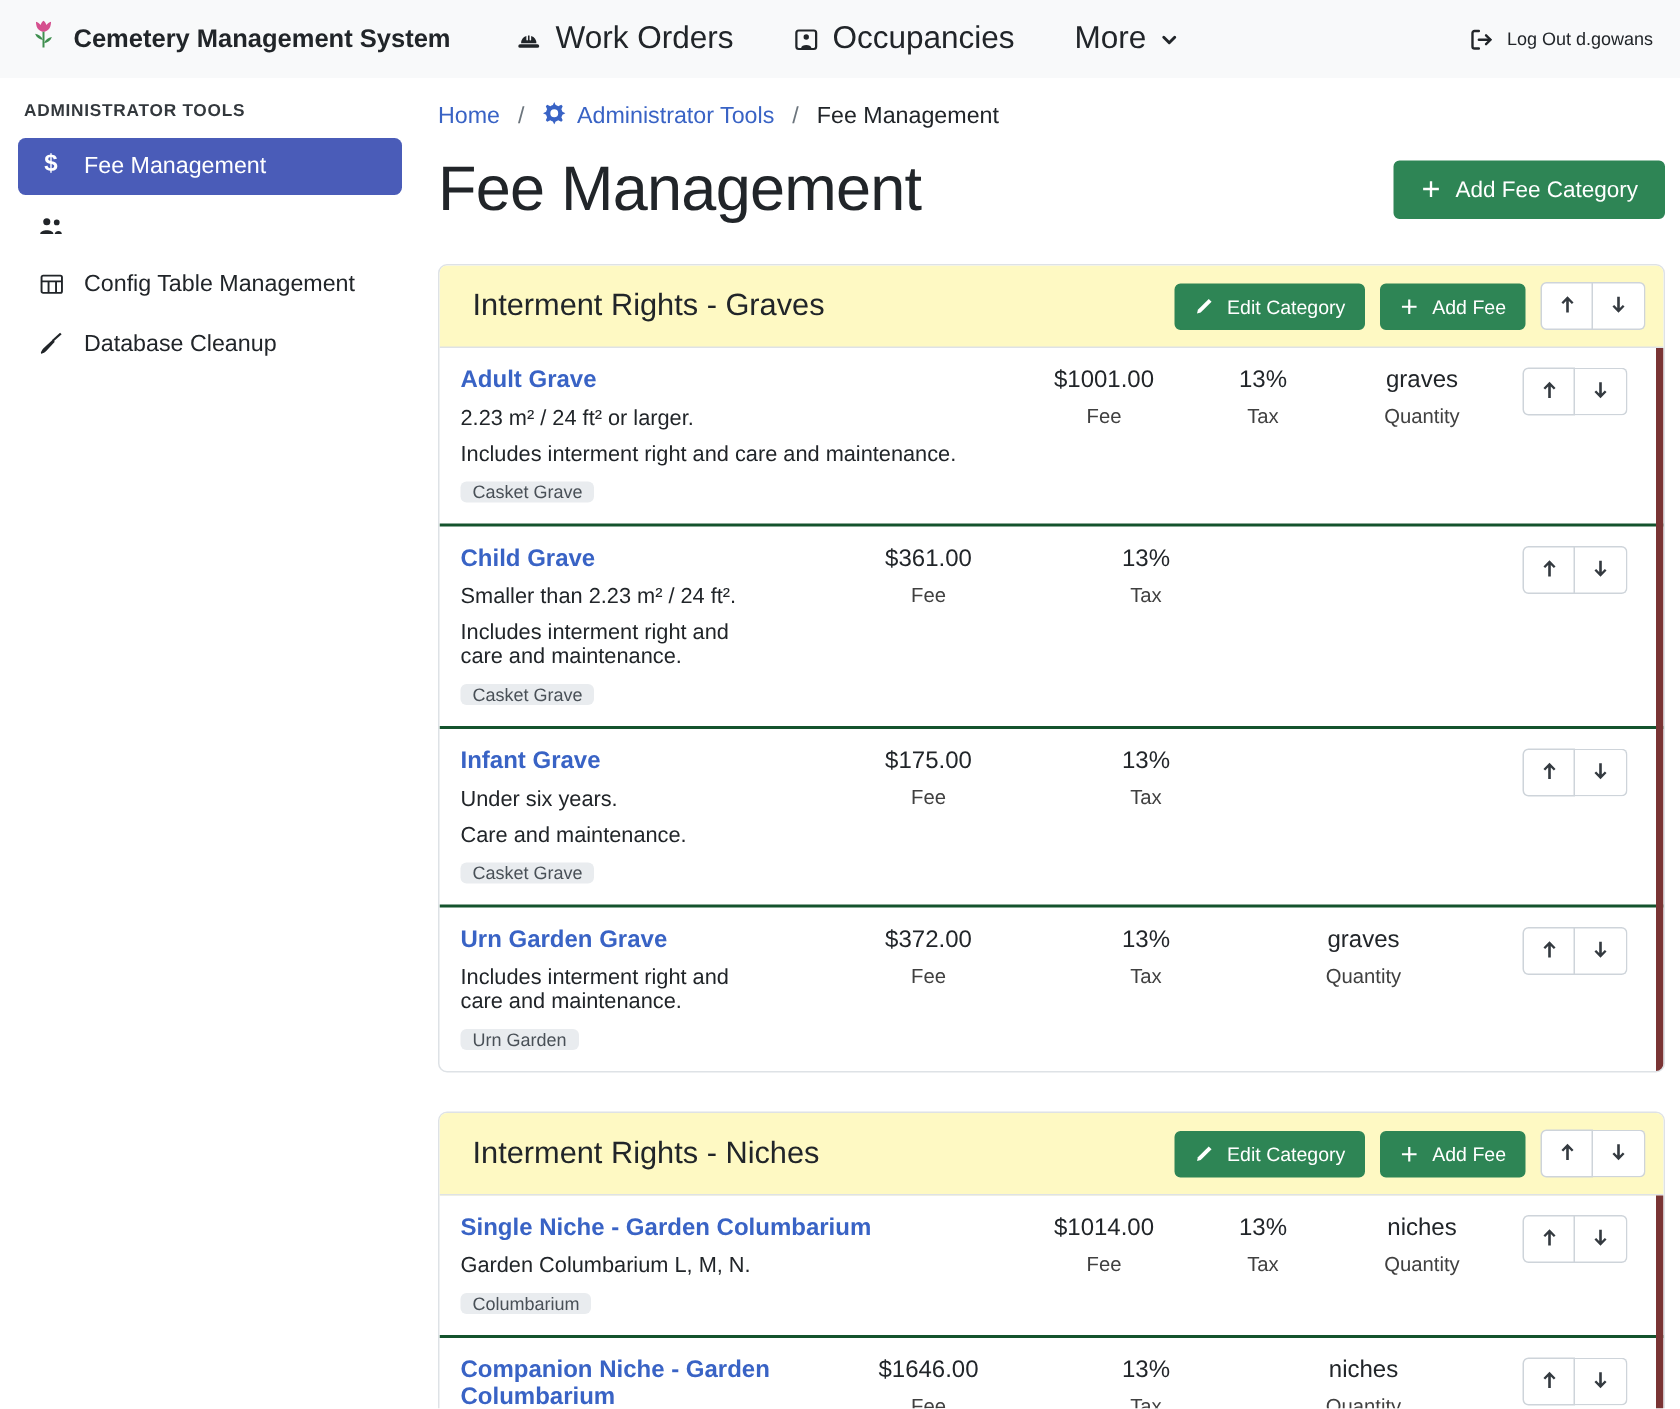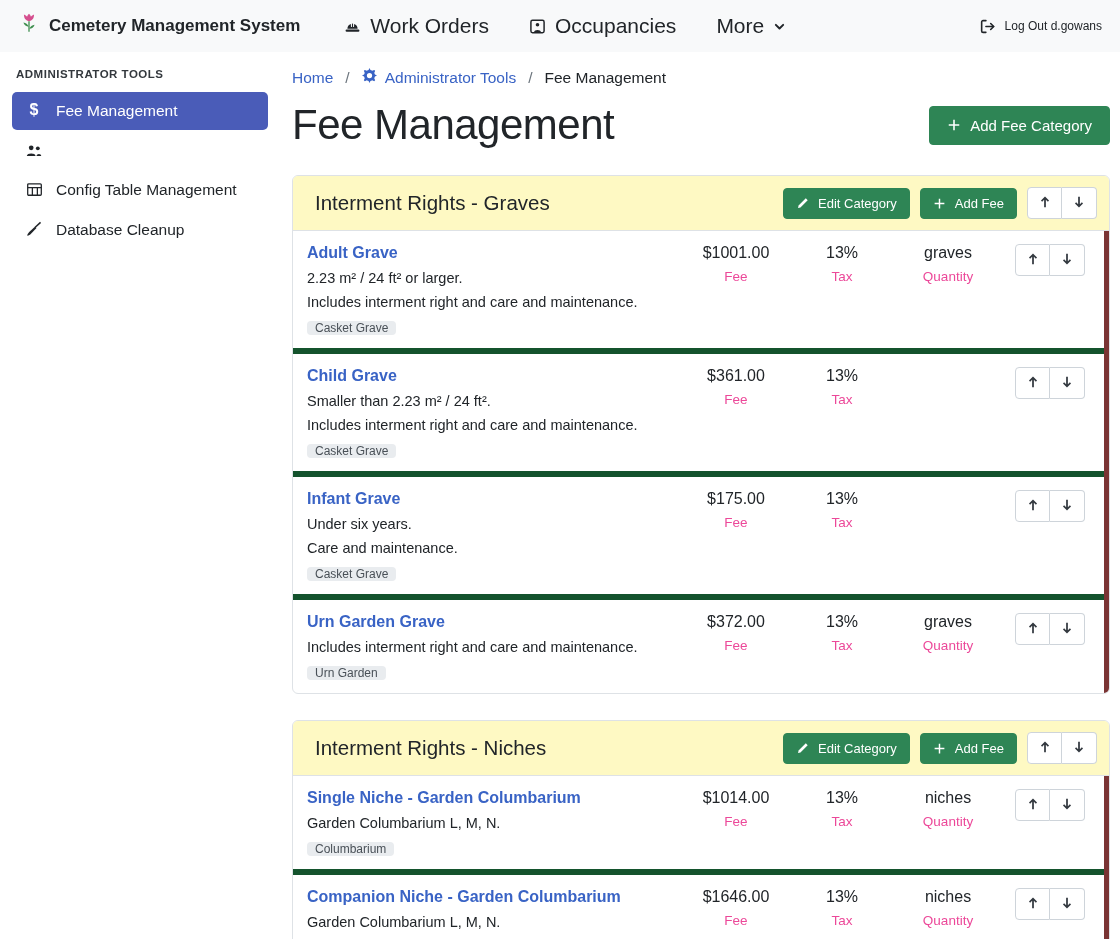--- a/index.html
+++ b/index.html
@@ -74,31 +74,31 @@
   }
   .btn-group .btn-arrow:first-child { border-radius:4px 0 0 4px; }
   .btn-group .btn-arrow:last-child { border-radius:0 4px 4px 0; border-left:none; }
 
   .fee-list { position:relative; }
   .fee-list::after {
     content:""; position:absolute; top:0; right:0; bottom:0; width:5px;
     background:#7a3434;
   }
   .fee-row { display:flex; align-items:flex-start; padding:13px 16px 12px 14px; }
-  .fee-row + .fee-row { border-top:6px solid #14532d; }
+  .fee-row + .fee-row { border-top:2px solid #14532d;gap:39px; }
   .fee-main { flex:1; padding-right:10px; }
   .fee-name { color:#3963c5; font-weight:700; font-size:16px; display:inline-block; margin-bottom:8px; cursor:pointer; }
   .fee-desc { font-size:14.5px; color:#212529; margin-bottom:8px; }
   .badge {
     display:inline-block; background:#e9ecef; color:#495057;
     font-size:12px; padding:0 8px; border-radius:4px; margin-top:2px;
   }
   .fee-col { width:106px; text-align:center; flex-shrink:0; }
   .fee-val { font-size:16px; margin-bottom:7px; color:#212529; }
-  .fee-lab { font-size:13.5px; color:#ec4899; }
+  .fee-lab { font-size:13.5px; color:#404040; }
   .row-actions { width:92px; display:flex; justify-content:flex-end; flex-shrink:0; padding-right:8px; }
 </style>
 </head>
 <body>
 
 <nav class="navbar">
   <div class="brand">
     <span class="icon">
       <svg viewBox="0 0 20 20" width="22" height="22">
         <path d="M5.4 1.3c.1 2.3.6 3.8 1.6 4.7 1 1 2.3 1.4 3 1.4s2-.4 3-1.4c1-.9 1.5-2.4 1.6-4.7-1.2.4-2.2 1.1-2.8 2C11.4 2.1 10.8 1.3 10 .7c-.8.6-1.4 1.4-1.8 2.6-.6-.9-1.6-1.6-2.8-2z" fill="#d54f8e"></path>

